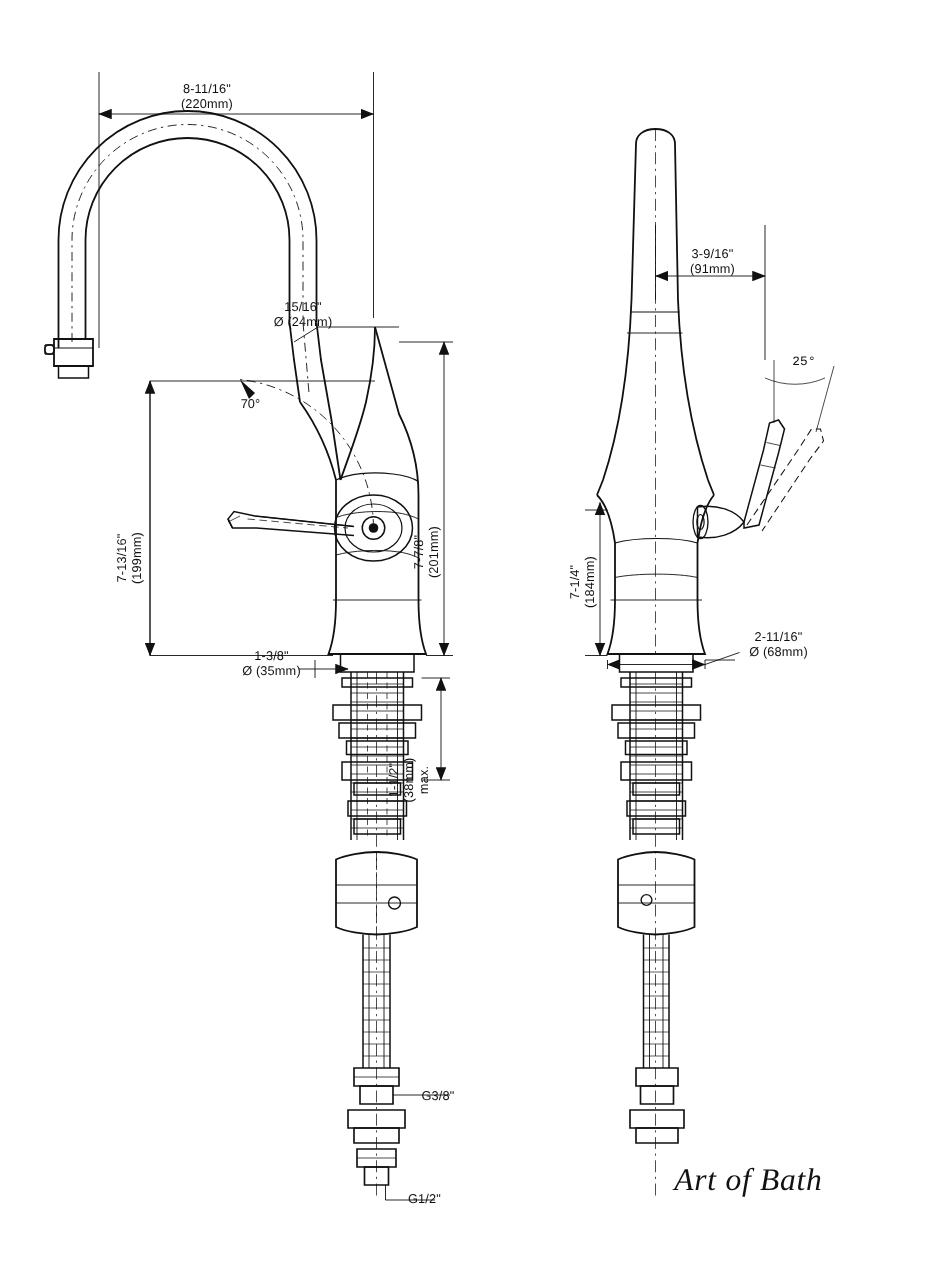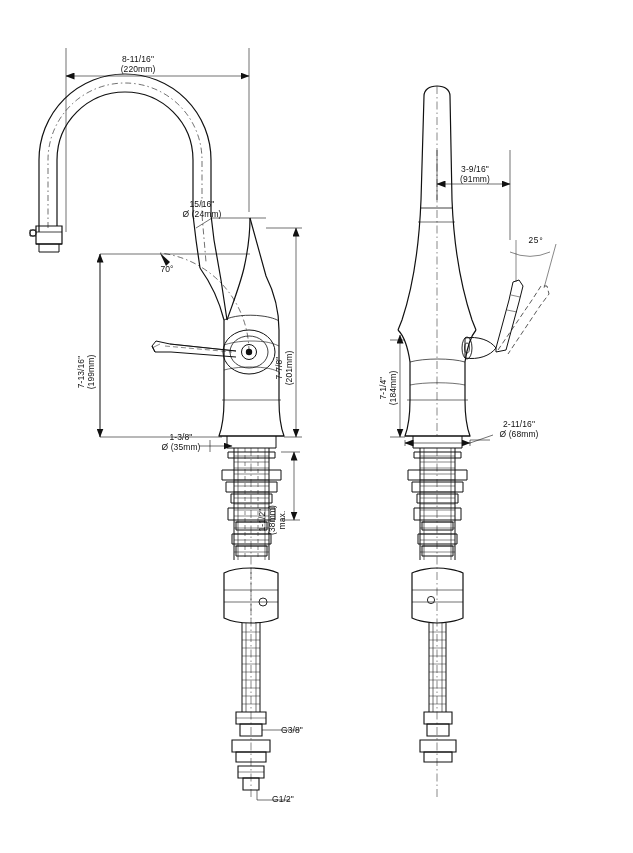--- a/index.html
+++ b/index.html
@@ -355,15 +355,16 @@
 
   <div class="dim-label" style="left:444px; top:164px; width:62px;"><span>3-9/16"</span><br><span>(91mm)</span></div>
 
   <div class="dim-label" style="left:524px; top:236px; width:24px;font-family:Liberation Mono, monospace;"><span>25°</span></div>
 
   <div class="dim-label vert" style="left:388px; top:388px; width:66px; transform: rotate(-90deg) translate(-33px,-10px);"><span>7-1/4"</span><br><span>(184mm)</span></div>
 
   <div class="dim-label" style="left:482px; top:419px; width:74px;"><span>2-11/16"</span><br><span>Ø (68mm)</span></div>
 
   <div class="brand">
+    <div class="brand-tag">Art of Bath</div>
   </div>
 
 </div>
 
 </body></html>

